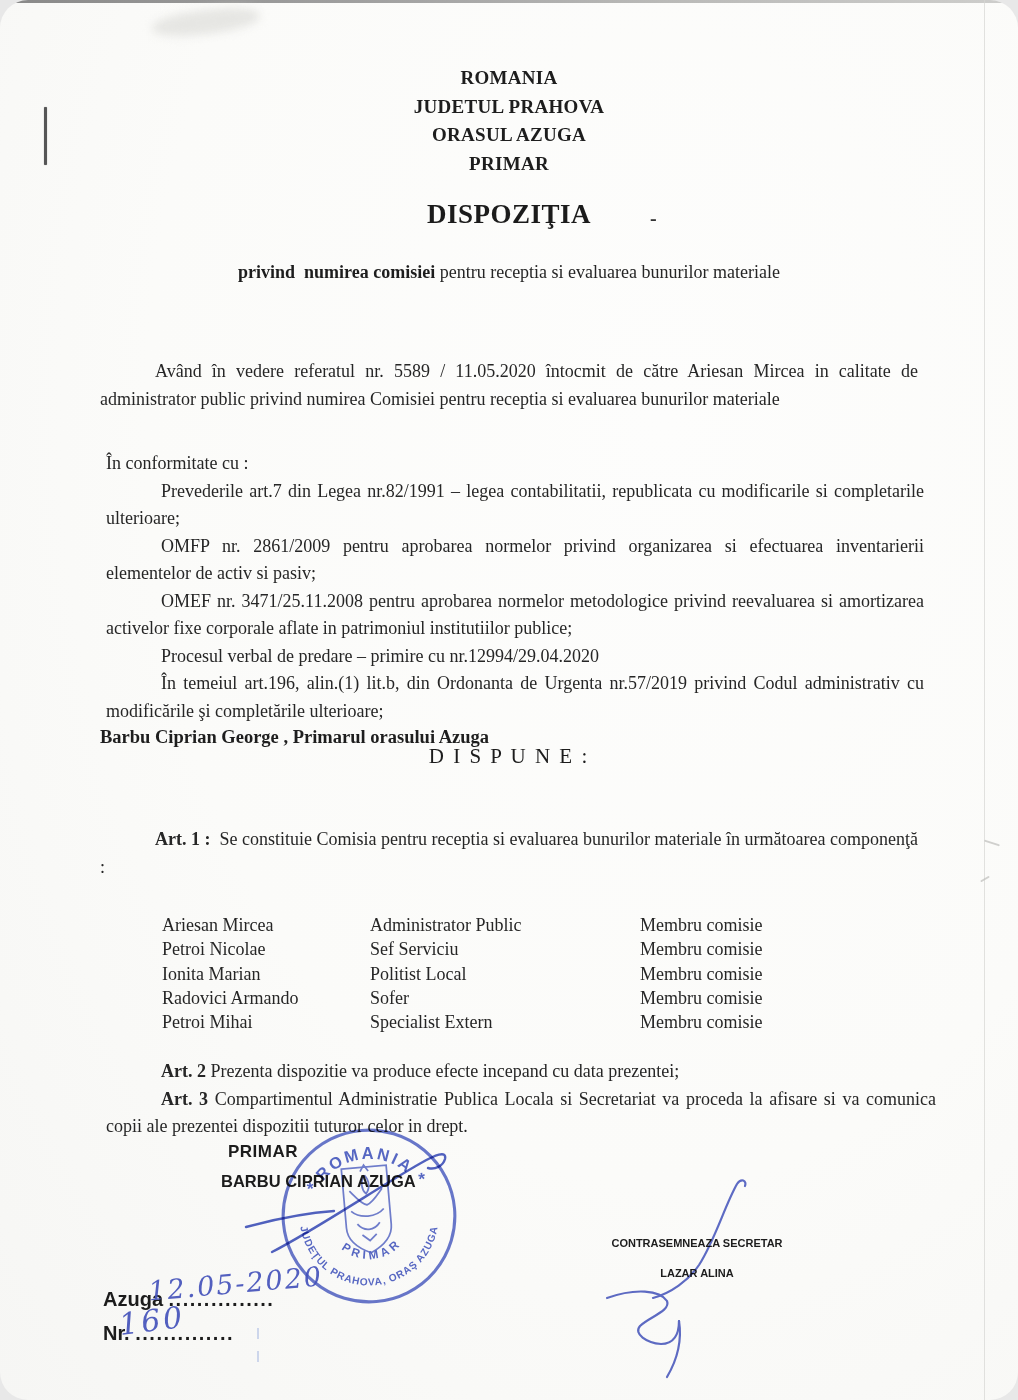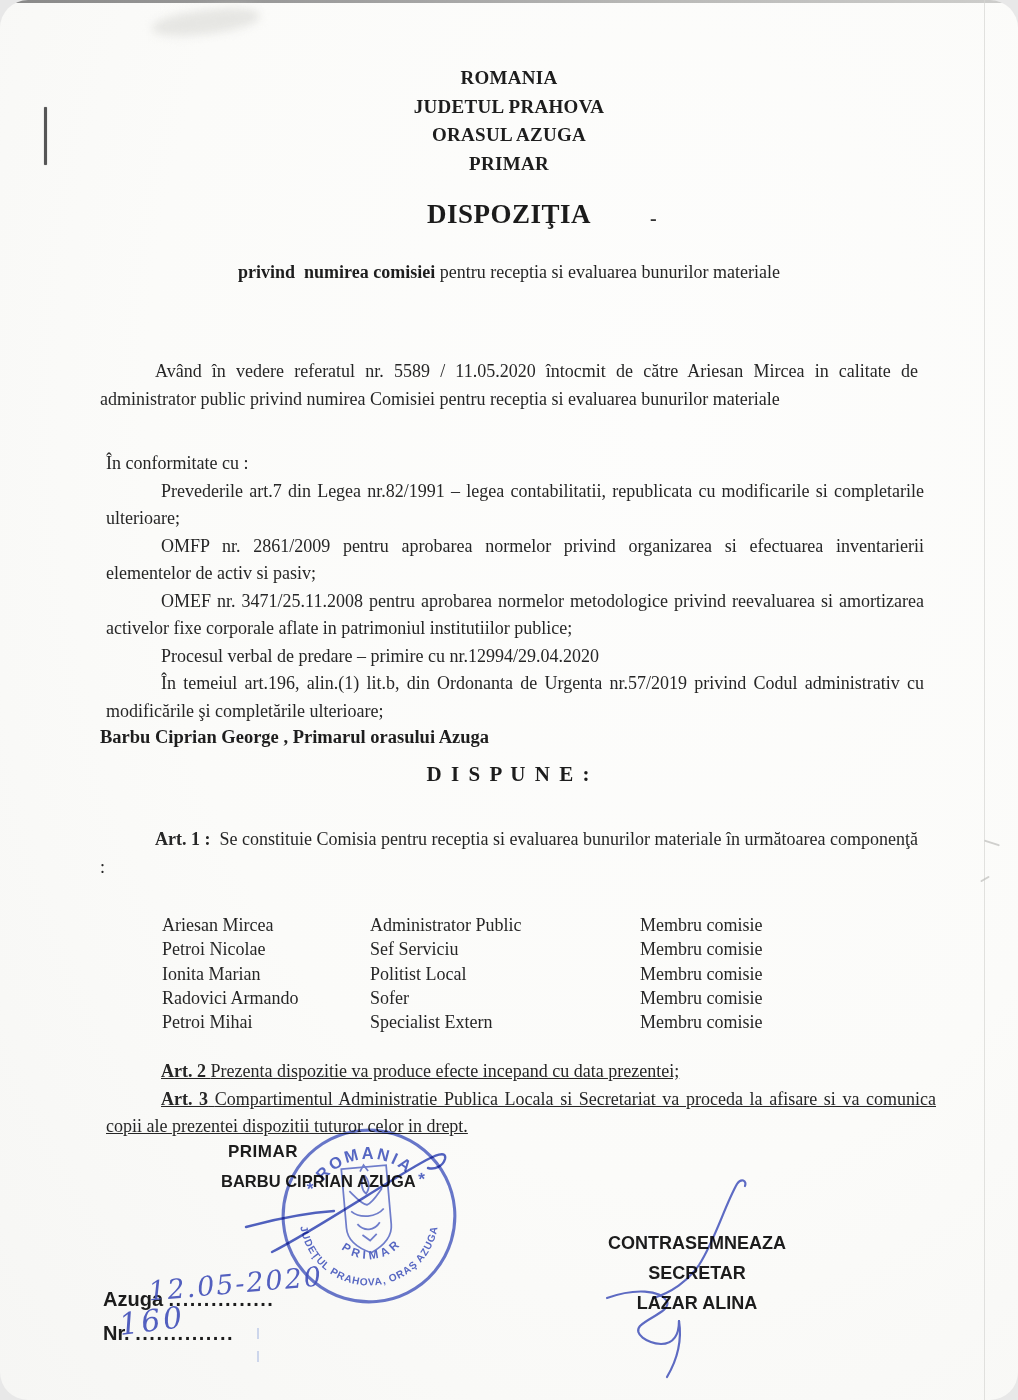--- a/index.html
+++ b/index.html
@@ -34,29 +34,29 @@
   .doc-title{top:199px;font-weight:bold;font-size:27px;letter-spacing:.5px;color:#1b1b1b;}
   .title-dash{position:absolute;left:650px;top:207px;font-size:20px;font-weight:bold;color:#333;}
   .subtitle{top:262px;font-size:18px;white-space:pre-wrap;}
   .subtitle .b{font-weight:bold;color:#1d1d1d;}
   .bodytxt{left:100px;width:818px;font-size:18px;line-height:27.5px;text-align:justify;margin-left:6px;}
   .ind{text-indent:55px;}
   .p0{margin:0;}
   .having{top:322px;margin-top:36px;}
   .legal{top:450px;}
   .issuer{top:727px;left:100px;font-size:18.5px;font-weight:bold;color:#1e1e1e;}
-  .dispune{top:762px;font-size:21px;font-weight:bold;letter-spacing:2px;color:#1c1c1c;}
+  .dispune{top:744px;font-size:21px;font-weight:normal;letter-spacing:2px;color:#1c1c1c;}
   .art1{top:826px;}
   .members{top:913px;left:162px;width:700px;font-size:18px;line-height:24.3px;}
   .mrow{display:grid;grid-template-columns:208px 270px auto;}
-  .art23{top:1058px;width:830px;text-decoration:underline;}
+  .art23{top:1058px;width:830px;}
   .sans{font-family:"Liberation Sans", sans-serif;}
   .mayor-title{top:1142px;left:228px;font-size:17px;font-weight:bold;letter-spacing:.5px;color:#1c1c1c;}
   .mayor-name{top:1172px;left:221px;font-size:16.5px;font-weight:bold;color:#1c1c1c;}
-  .contra{top:1228px;left:578px;width:238px;text-align:center;font-size:18px;font-weight:bold;line-height:30px;color:#1c1c1c;}
+  .contra{top:1228px;left:578px;width:238px;text-align:center;font-size:11px;font-weight:bold;line-height:30px;color:#1c1c1c;}
   .footerline{left:103px;font-size:20px;font-weight:bold;color:#1c1c1c;}
   .fl-date{top:1288px;} .fl-nr{top:1322px;}
   .dots{letter-spacing:1.5px;font-weight:bold;}
   .handw{position:absolute;font-family:"DejaVu Serif", serif;font-style:italic;color:#4553bb;opacity:.92;}
   .hw-date{left:148px;top:1268px;font-size:27px;letter-spacing:2px;transform:rotate(-5deg);}
   .hw-nr{left:119px;top:1303px;font-size:30px;letter-spacing:3px;transform:rotate(-7deg);}
   
   .stamp{position:absolute;left:277px;top:1124px;width:184px;height:184px;
     transform:rotate(-5deg);mix-blend-mode:multiply;opacity:.92;}
   .sig{position:absolute;mix-blend-mode:multiply;}

